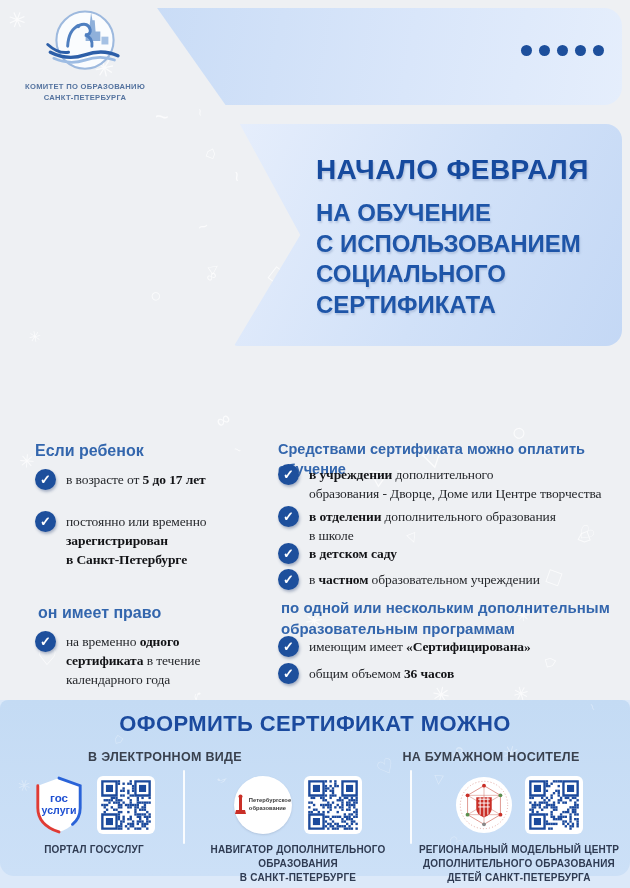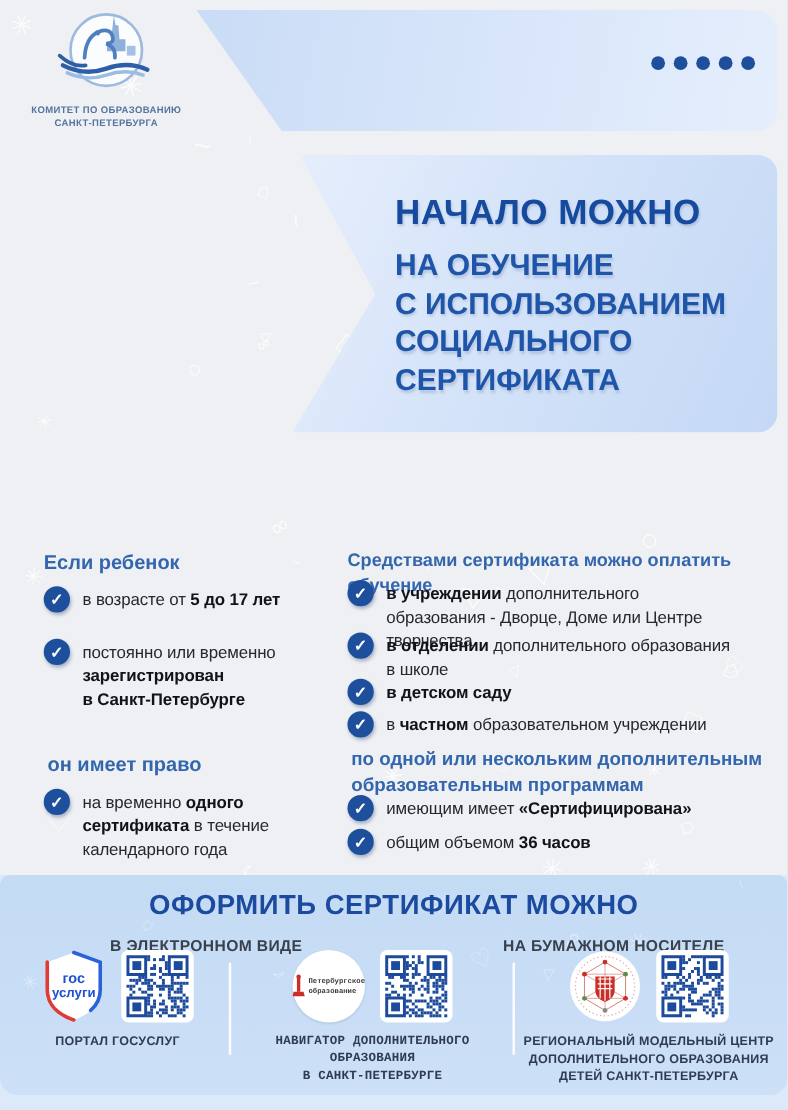--- a/index.html
+++ b/index.html
@@ -46,37 +46,37 @@
   
   .intro{position:absolute;left:35px;top:381px;z-index:1;font-size:17px;line-height:1.55;color:#2a2e34;}
   .intro b{color:#15171a;}
 
   
   .col-heading{position:absolute;z-index:1;color:#3366ad;font-weight:600;white-space:pre-line;line-height:1.4;}
   .check-item{position:absolute;z-index:1;display:flex;gap:10px;align-items:flex-start;}
   .check{flex:0 0 auto;width:21px;height:21px;border-radius:50%;background:#1d4f9c;color:#fff;
          font-size:13px;font-weight:700;display:flex;align-items:center;justify-content:center;
          box-shadow:1px 2px 3px rgba(80,100,140,.45);}
-  .itx{font-size:13.5px;line-height:1.4;color:#26282c;white-space:pre-line;padding-top:2px;letter-spacing:-.1px;}
+  .itx{font-size:13.5px;line-height:1.4;color:#26282c;white-space:pre-line;padding-top:2px;letter-spacing:-.1px;font-family:Liberation Serif, serif;}
   .itx b{color:#121316;}
 
   
   .footer-under{position:absolute;left:0;top:700px;width:630px;height:188px;background:#dce9f9;z-index:1;}
   .footer{position:absolute;left:0;top:700px;width:630px;height:176px;z-index:2;
           background:linear-gradient(180deg,#c4dbf4 0%,#cce0f7 100%);
           border-radius:8px 8px 14px 14px;}
   .footer-doodles span{position:absolute;color:rgba(255,255,255,.35);}
   .footer-heading{position:relative;text-align:center;margin:0;padding-top:11px;font-size:22px;font-weight:800;
           color:#1b4a9e;letter-spacing:.4px;}
   .footer-label{position:absolute;top:50px;font-size:12.5px;font-weight:700;color:#39414e;
           letter-spacing:.3px;text-align:center;}
   .lbl-e{left:40px;width:250px;}
   .lbl-p{left:366px;width:250px;}
-  .group{position:absolute;top:60px;text-align:center;}
-  .g1{left:10px;width:168px;} .g2{left:192px;width:212px;font-family:Liberation Mono, monospace;} .g3{left:416px;width:206px;}
+  .group{position:absolute;top:76px;text-align:center;}
+  .g1{left:10px;width:168px;} .g2{left:192px;width:212px;} .g3{left:416px;width:206px;}
   .group-row{display:flex;align-items:center;justify-content:center;gap:12px;}
   .qr{width:58px;height:58px;background:#fff;border-radius:6px;padding:3px;box-sizing:border-box;}
   .caption{margin-top:9px;font-size:10px;font-weight:700;color:#2f3b52;line-height:1.4;
            white-space:pre-line;letter-spacing:.2px;}
   .vdiv{position:absolute;top:70px;width:2px;height:74px;background:rgba(255,255,255,.9);border-radius:1px;}
   .d1{left:183px;} .d2{left:410px;}
   .circle-logo{width:58px;height:58px;border-radius:50%;background:#fff;display:flex;align-items:center;
            justify-content:center;gap:3px;box-shadow:0 1px 2px rgba(100,120,150,.25);}
   .nav-logo-text{font-size:5.8px;font-weight:600;color:#3a3a3a;text-align:left;line-height:1.3;white-space:pre-line;}
 </style>
@@ -161,21 +161,21 @@
       <i class="dot"></i>
       <i class="dot"></i>
       <i class="dot"></i>
       <i class="dot"></i>
       <i class="dot"></i>
     </div>
   </div>
 
 
   <div class="title-block">
-    <div class="title-heading">НАЧАЛО МОЖНО</div>
+    <div class="title-heading">НАЧАЛО ФЕВРАЛЯ</div>
     <div class="title-sub">НА ОБУЧЕНИЕ
 С ИСПОЛЬЗОВАНИЕМ
 СОЦИАЛЬНОГО
 СЕРТИФИКАТА</div>
   </div>
 
 
   <div class="col-heading" style="left:35px;top:440px;font-size:16px;text-align:center;">Если ребенок</div>
 
   <div class="check-item" style="left:35px;top:469px;width:235px;">

